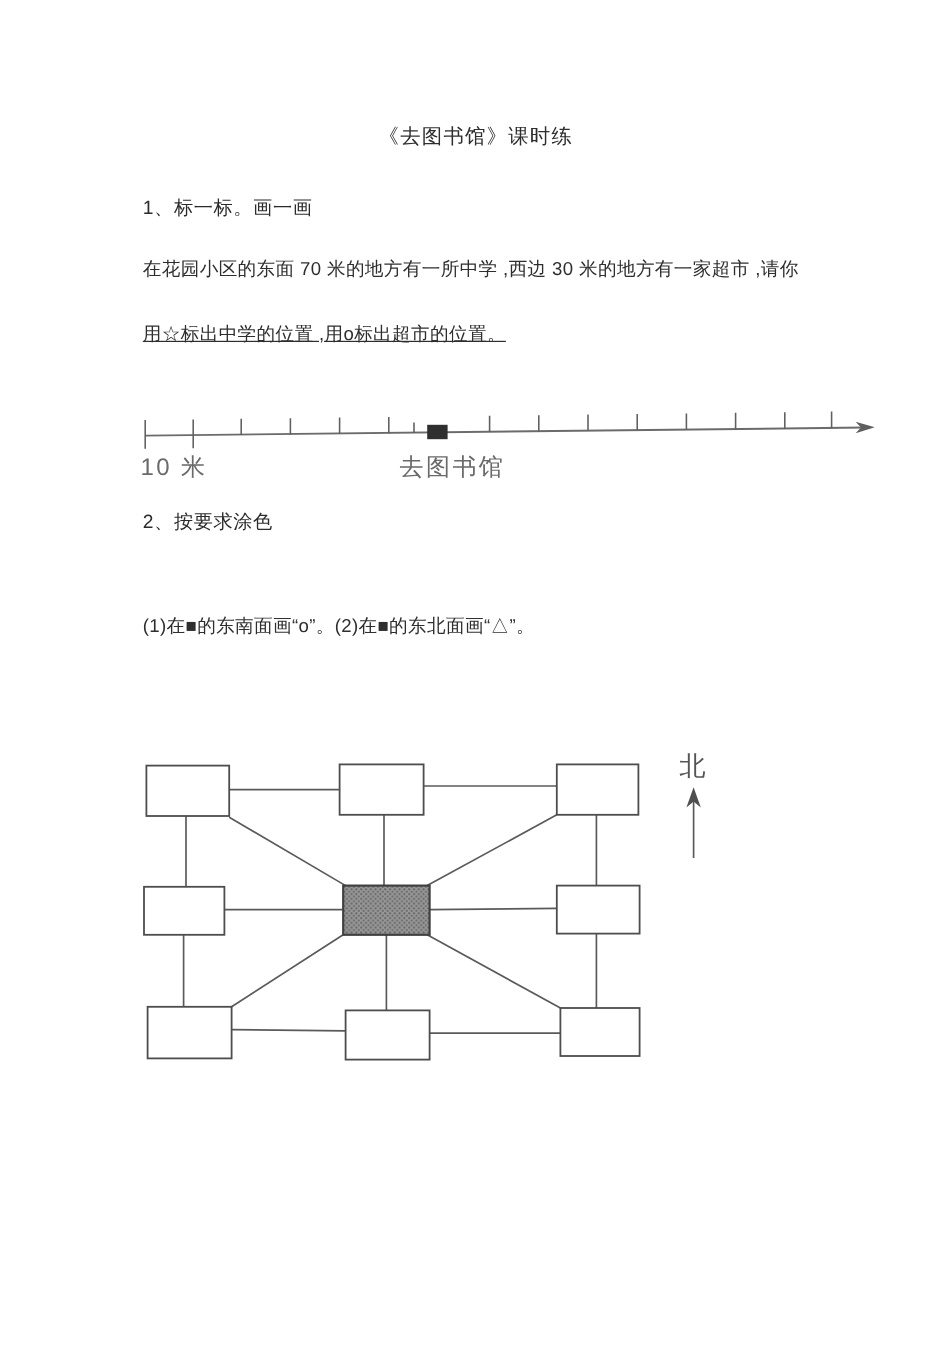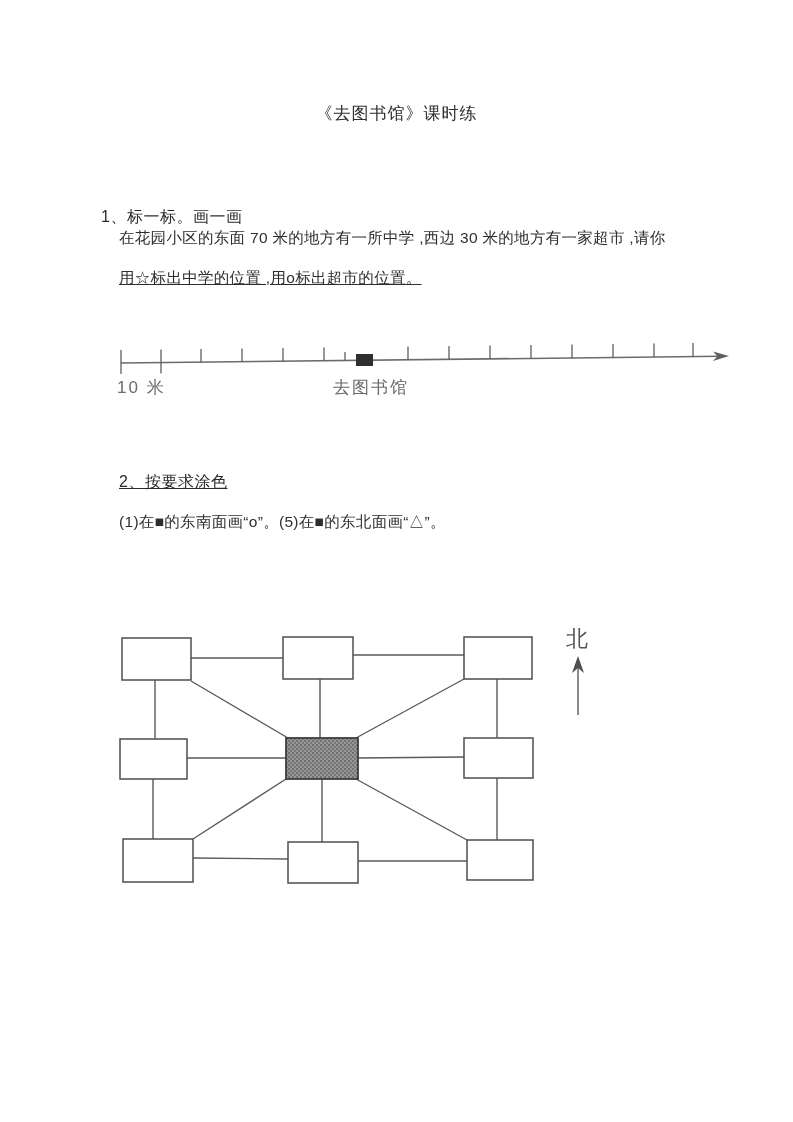--- a/index.html
+++ b/index.html
@@ -4,37 +4,37 @@
 <style>
   html,body { margin:0; padding:0; background:#ffffff; }
   .page {
     position:relative; width:793px; height:1122px; background:#ffffff;
     font-family:"Liberation Sans", sans-serif; color:#303030; overflow:hidden;
   }
   .abs { position:absolute; white-space:nowrap; }
   .title { top:102px; left:0; width:793px; text-align:center; font-size:17px; letter-spacing:1px; color:#2e2e2e; }
   .h-item { font-size:16px; letter-spacing:0.5px; color:#2b2b2b; }
   .body-text { font-size:15.5px; letter-spacing:0.3px; color:#2e2e2e; }
-  .nl-label { font-size:17px; color:#6a6a6a; letter-spacing:2px; }
+  .nl-label { font-size:20px; color:#6a6a6a; letter-spacing:2px; }
   .compass-label { font-size:22px; color:#555555; }
   svg .frame { fill:#ffffff; stroke:#4d4d4d; stroke-width:1.5; }
   svg .conn { stroke:#5a5a5a; stroke-width:1.4; fill:none; }
   svg .nline { stroke:#6b6b6b; stroke-width:1.6; fill:none; }
   svg .tick { stroke:#5f5f5f; stroke-width:1.3; fill:none; }
 </style>
 </head>
 <body>
 
 <div class="page">
 
   <div class="abs title">《去图书馆》课时练</div>
 
-  <div class="abs h-item" style="left:101px; top:163px;margin-top:44px;">1、标一标。画一画</div>
+  <div class="abs h-item" style="left:119px; top:163px;">1、标一标。画一画</div>
 
-  <div class="abs body-text" style="left:119px; top:228px;">在花园小区的东面 70 米的地方有一所中学 ,西边 30 米的地方有一家超市 ,请你</div>
+  <div class="abs body-text" style="left:119px; top:214px;">在花园小区的东面 70 米的地方有一所中学 ,西边 30 米的地方有一家超市 ,请你</div>
 
   <div class="abs body-text" style="left:119px; top:268px;text-decoration:underline;">用☆标出中学的位置 ,用o标出超市的位置。</div>
 
   <svg class="abs" style="left:100px; top:328px;" width="650" height="55" viewBox="0 0 650 55">
 
     <line class="nline" x1="21" y1="35" x2="621" y2="28.3"></line>
     <polygon points="629,28 613,23.5 617.5,28.2 613,33" fill="#5f5f5f"></polygon>
 
     <line class="tick" x1="21" y1="22" x2="21" y2="46"></line>
     <line class="tick" x1="61" y1="21.5" x2="61" y2="45.5"></line>
@@ -52,23 +52,23 @@
     <line class="tick" x1="513" y1="16" x2="513" y2="29.7"></line>
     <line class="tick" x1="554" y1="15.5" x2="554" y2="29.3"></line>
     <line class="tick" x1="593" y1="15" x2="593" y2="28.8"></line>
 
     <rect x="256" y="26" width="17" height="12" fill="#2f2f2f"></rect>
   </svg>
 
   <div class="abs nl-label" style="left:117px; top:376px;">10 米</div>
   <div class="abs nl-label" style="left:333px; top:376px;">去图书馆</div>
 
-  <div class="abs h-item" style="left:119px; top:472px;text-decoration:underline;">2、按要求涂色</div>
+  <div class="abs h-item" style="left:119px; top:425px;">2、按要求涂色</div>
 
-  <div class="abs body-text" style="left:119px; top:512px;">(1)在■的东南面画“o”。(5)在■的东北面画“△”。</div>
+  <div class="abs body-text" style="left:119px; top:512px;">(1)在■的东南面画“o”。(2)在■的东北面画“△”。</div>
 
 
   <svg class="abs" style="left:100px; top:620px;" width="520" height="280" viewBox="0 0 520 280">
     <defs>
       <pattern id="dotpat" width="4" height="4" patternUnits="userSpaceOnUse">
         <rect width="4" height="4" fill="#979797"></rect>
         <circle cx="1" cy="1" r="0.9" fill="#5e5e5e"></circle>
         <circle cx="3" cy="3" r="0.9" fill="#686868"></circle>
       </pattern>
     </defs>

